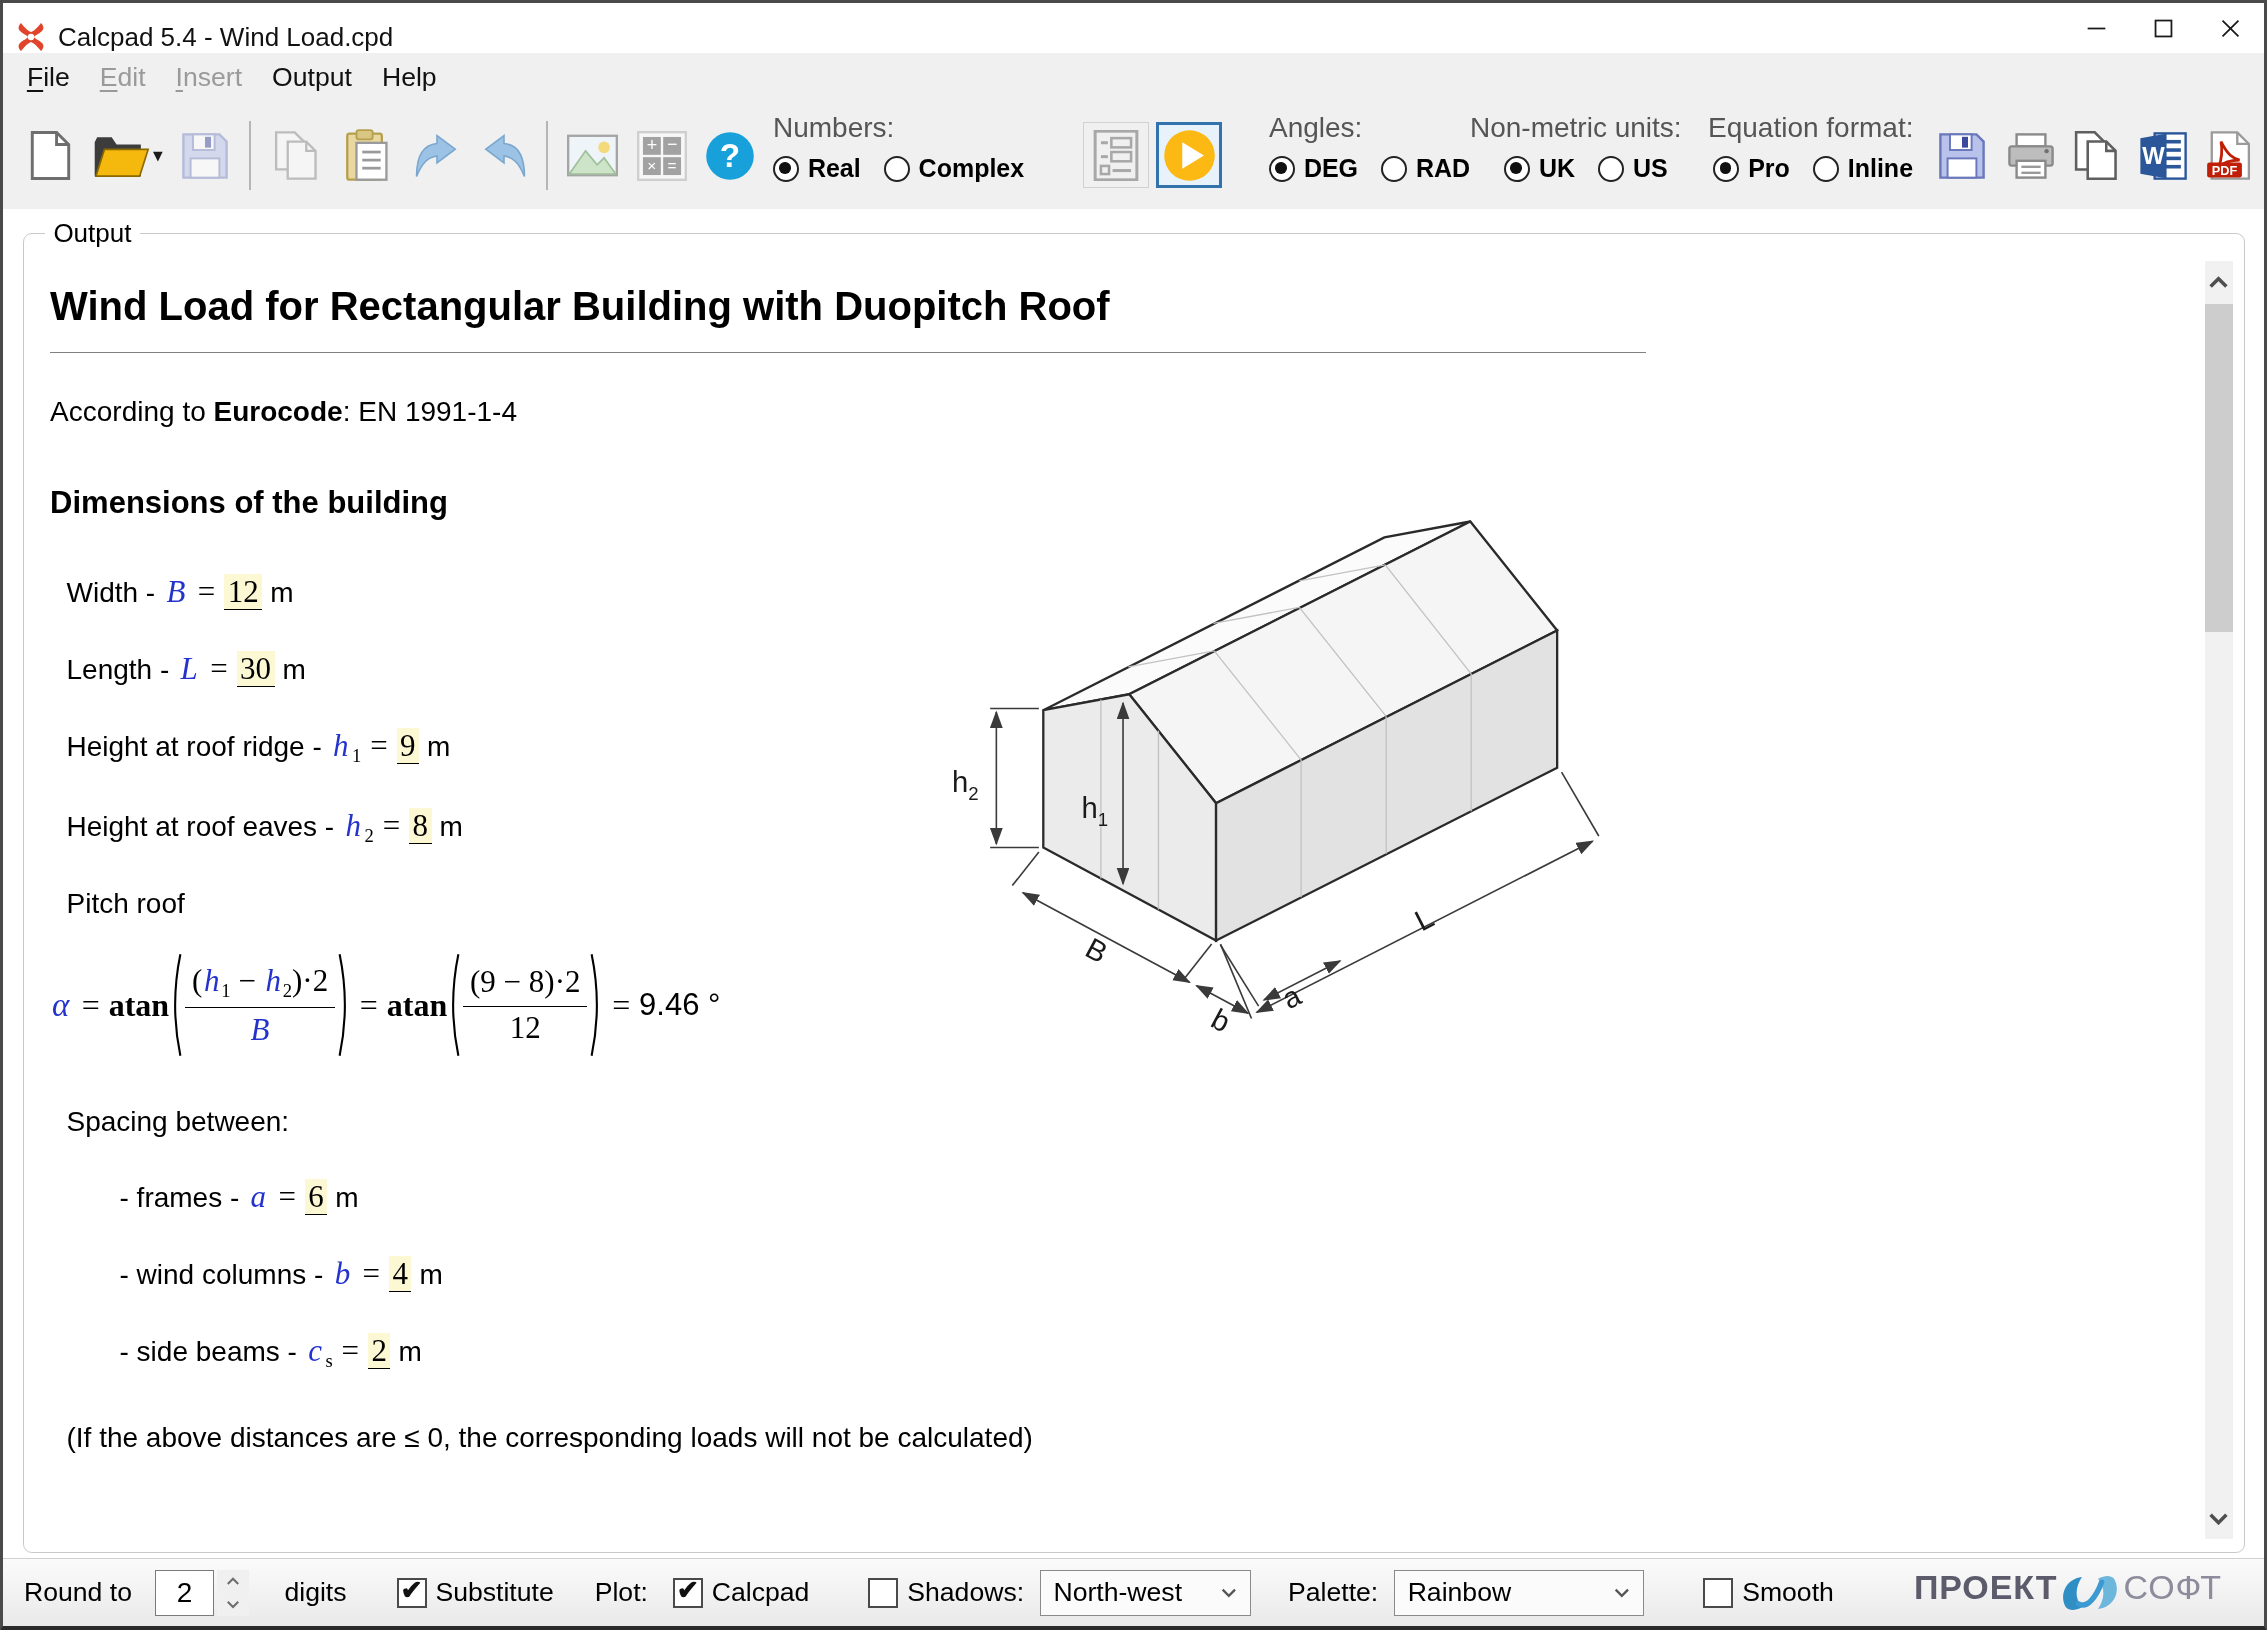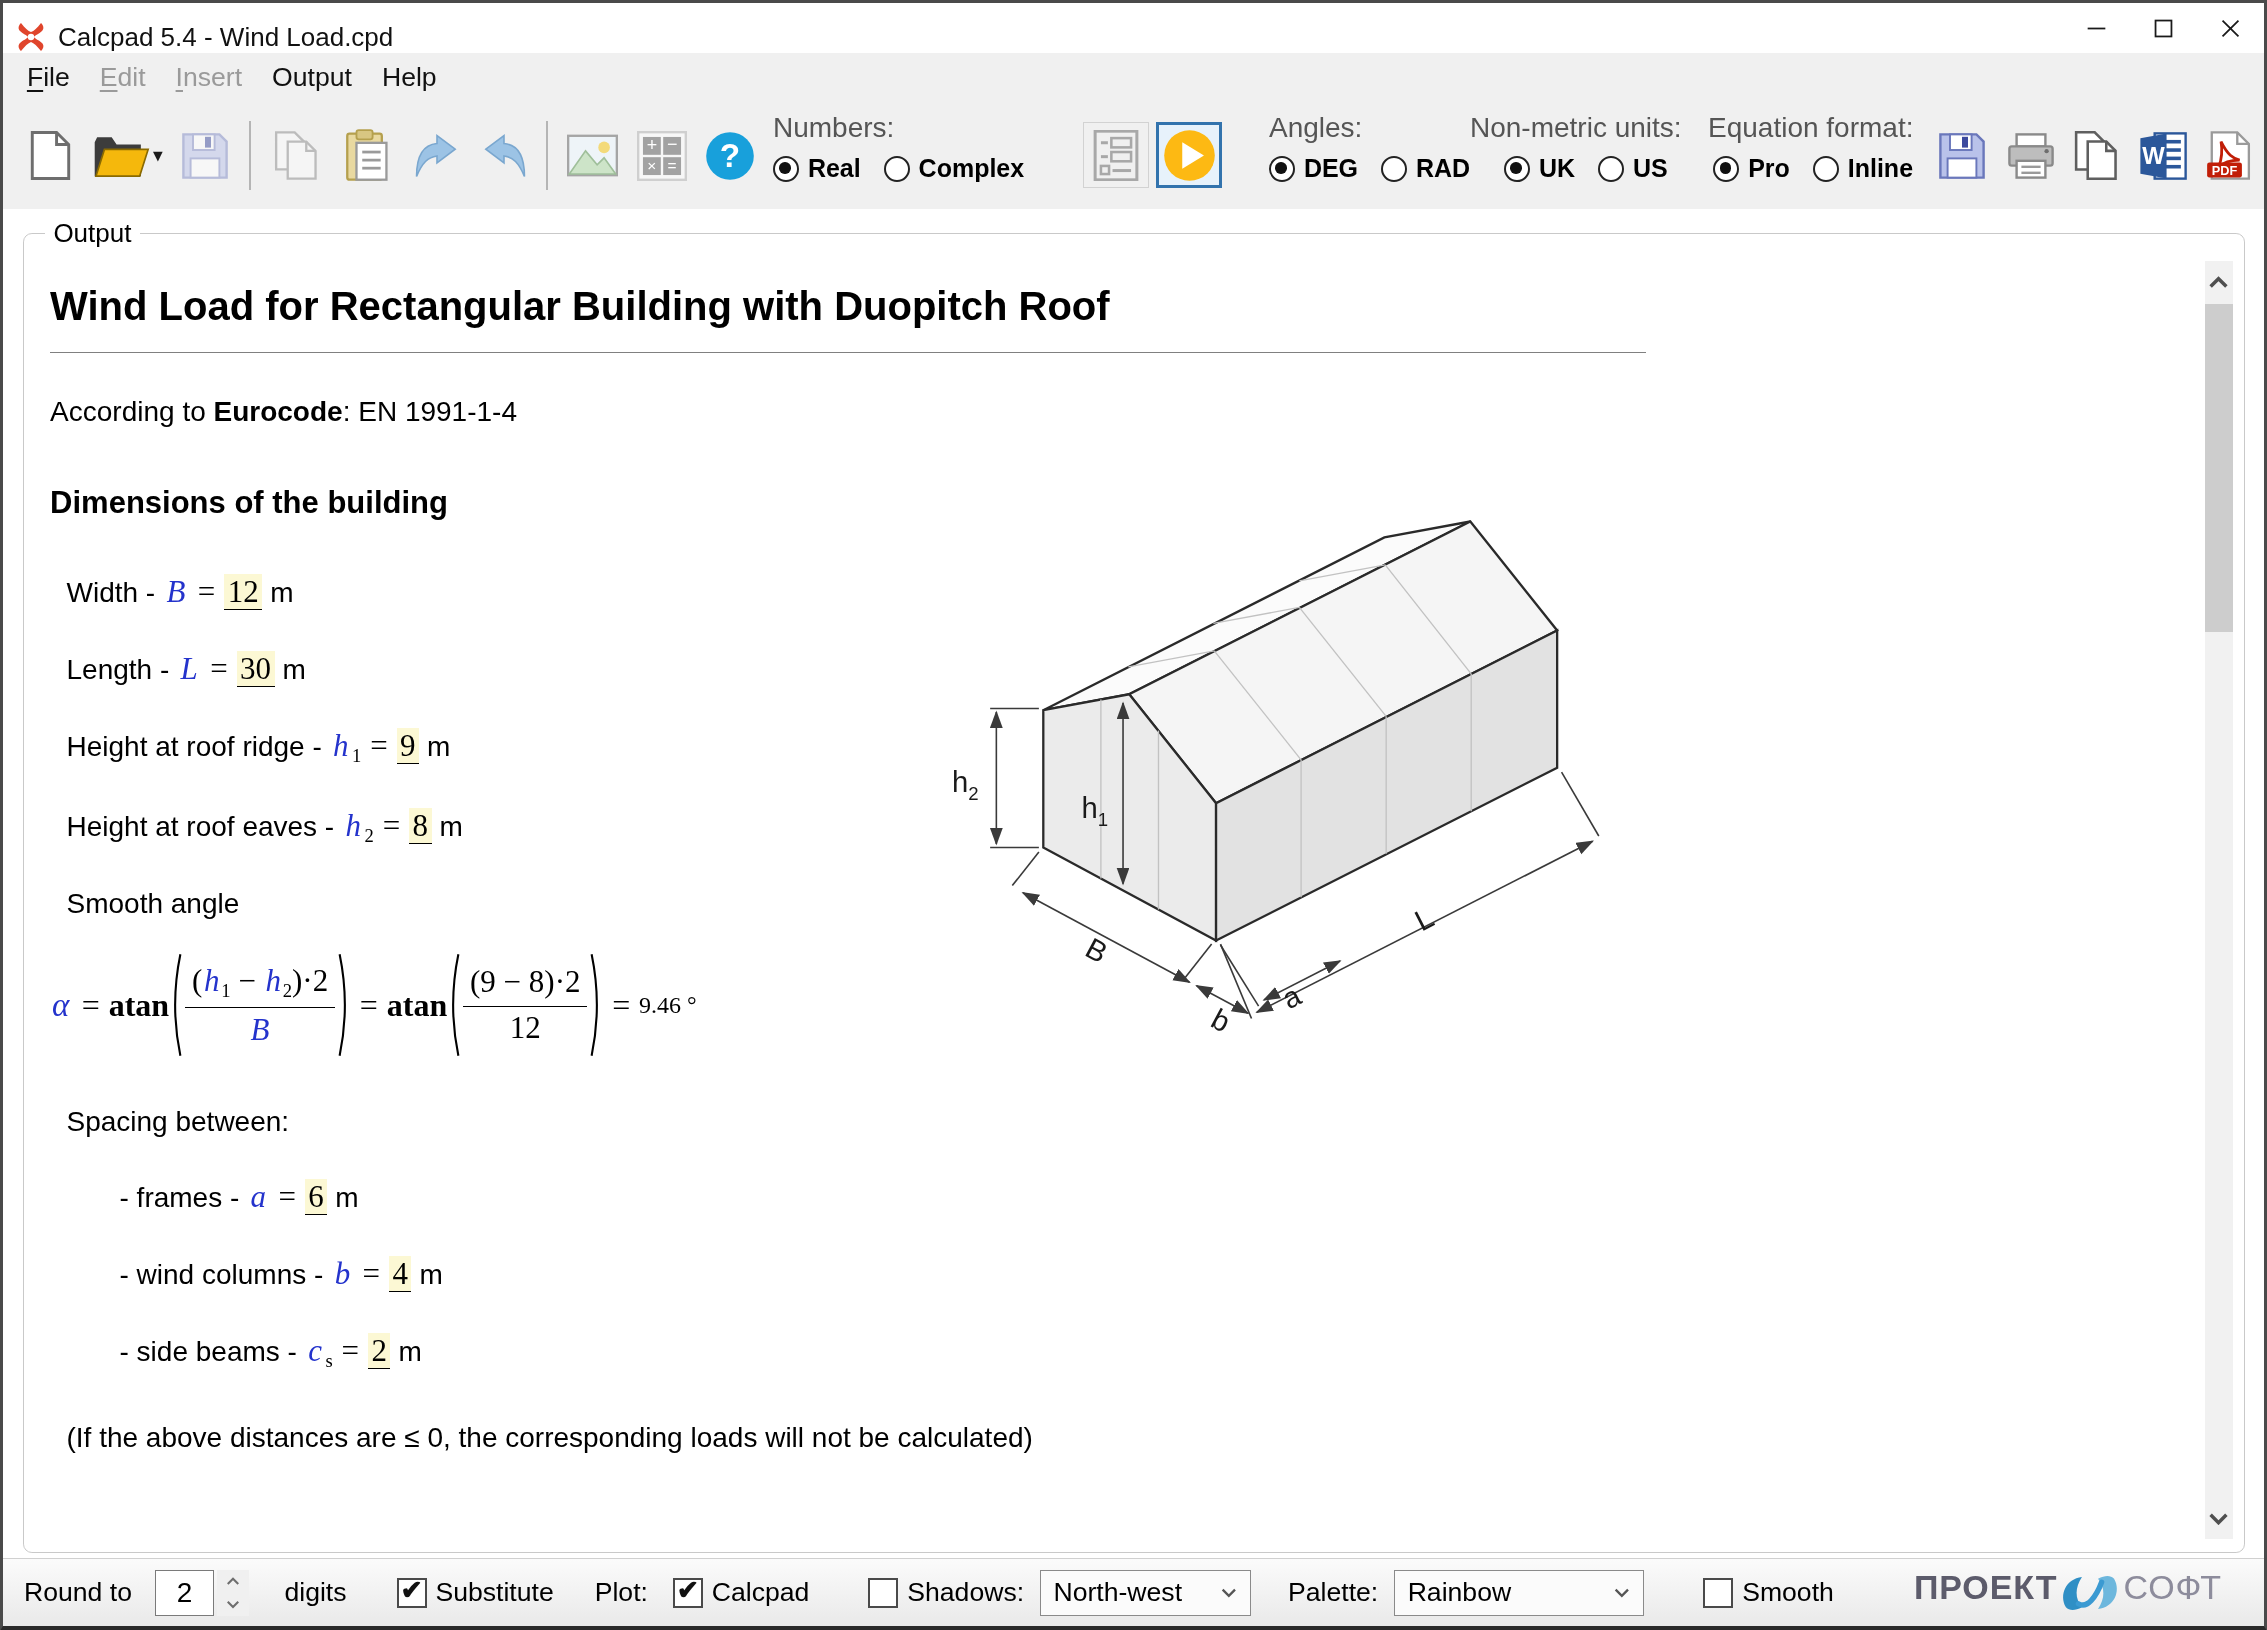--- a/index.html
+++ b/index.html
@@ -47,21 +47,21 @@
   .according { font-size:28px; margin:43px 0 0 26.6px; color:#000; }
   .h3 { font-size:31px; font-weight:bold; margin:57px 0 0 26.6px; color:#000; }
   .line { font-size:28px; margin:41px 0 0 43px; color:#000; }
   .line.first { margin-top:53px; }
   .indent { margin-left:96px; }
   .mvar { font-family:"Liberation Serif", serif; font-style:italic; font-size:31px; color:#2433cc; margin:0 3.5px; }
   .msub { font-family:"Liberation Serif", serif; font-style:normal; font-size:18.6px; color:#000; vertical-align:-6.2px; }
   .meq  { font-family:"Liberation Serif", serif; font-size:31px; color:#000; margin:0 8.9px; }
   .mval { font-family:"Liberation Serif", serif; font-size:31px; color:#000; background:#fcf8d4; border-bottom:1.8px solid #000; padding:0 3.5px; }
   .munit { font-size:28px; color:#000; margin-left:8px; }
-  .mtext { font-family:Liberation Serif, serif; font-size:24px; color:#000; }
+  .mtext { font-family:Liberation Sans, sans-serif; font-size:31px; color:#000; }
 
   .formula { margin:30px 0 0 25px; display:flex; align-items:center; }
   .formula .mvar { font-size:33px; }
   .formula .meq { font-size:32px; }
   .mfn { font-family:"Liberation Serif", serif; font-weight:bold; font-size:32px; color:#000; }
   .frac { display:inline-flex; flex-direction:column; align-items:center; margin:0 1.8px; }
   .frac .num { font-family:"Liberation Serif", serif; font-size:31px; padding:0 7px 5.3px 7px; border-bottom:1.8px solid #000; white-space:nowrap; }
   .frac .den { font-family:"Liberation Serif", serif; font-size:31px; padding-top:3.5px; }
   .frac .num .mvar, .frac .den .mvar { font-size:31px; }
   .paren { flex:0 0 auto; }
@@ -350,21 +350,21 @@
         <div class="line">
           <span>Length - </span><span class="mvar">L</span><span class="meq">=</span><span class="mval">30</span><span class="munit">m</span>
         </div>
         <div class="line">
           <span>Height at roof ridge - </span><span class="mvar">h</span><span class="msub">1</span><span class="meq">=</span><span class="mval">9</span><span class="munit">m</span>
         </div>
         <div class="line">
           <span>Height at roof eaves - </span><span class="mvar">h</span><span class="msub">2</span><span class="meq">=</span><span class="mval">8</span><span class="munit">m</span>
         </div>
 
-        <div class="line">Smooth angle</div>
+        <div class="line">Pitch roof</div>
 
         <div class="formula">
           <span class="mvar">α</span>
           <span class="meq">=</span>
           <span class="mfn">atan</span>
           <svg class="paren" width="14" height="110" viewBox="0 0 16 124">
               <path d="M13 4 Q1 62 13 120" stroke="#000" stroke-width="2.4" fill="none"></path>
             </svg>
           <span class="frac">
             <span class="num"><span>(</span><span class="mvar" style="margin:0 1.8px">h</span><span class="msub">1</span><span> − </span><span class="mvar" style="margin:0 1.8px">h</span><span class="msub">2</span><span>)·2</span></span>

